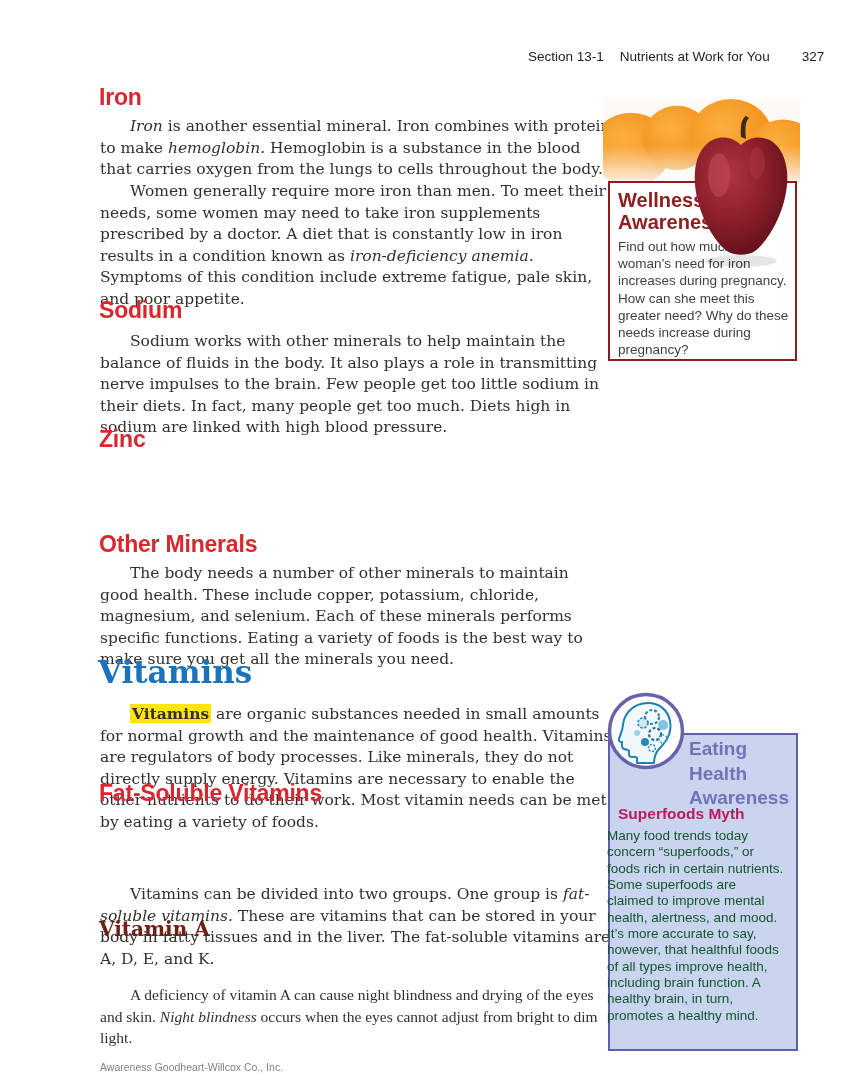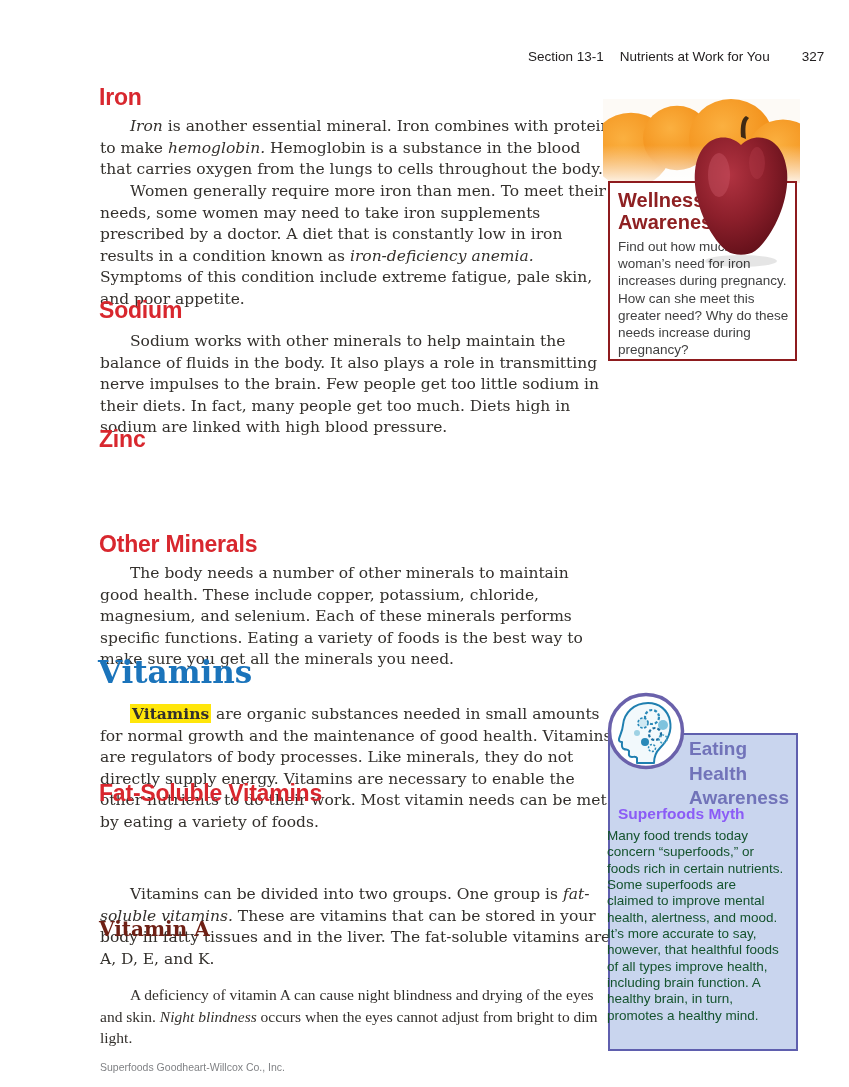--- a/index.html
+++ b/index.html
@@ -32,21 +32,21 @@
                  font:13.5px/17.2px "Liberation Sans",sans-serif;color:#404041;z-index:2;}
   .apple-svg{position:absolute;left:687px;top:92px;width:108px;height:162px;z-index:3;}
 
   
   .mental-box{position:absolute;left:608px;top:712px;width:186px;height:314px;
               background:#c9d5ee;border:2px solid #5f5fae;z-index:1;}
   .brain-circle{position:absolute;left:607px;top:671px;width:78px;height:78px;z-index:2;}
   .mental-title{position:absolute;left:689px;top:716px;font:bold 19px/24.5px "Liberation Sans",sans-serif;
                 color:#7173b9;white-space:pre-line;z-index:2;}
   .superfoods{position:absolute;left:618px;top:785px;font:bold 15.5px/1 "Liberation Sans",sans-serif;
-              color:#8b5cf6;z-index:2;}
+              color:#be185d;z-index:2;}
   .mental-body{position:absolute;left:607px;top:807px;width:178px;
                font:13.5px/16.35px "Liberation Sans",sans-serif;color:#14532d;z-index:2;}
 
   
   .foot{position:absolute;left:100px;top:1040px;font:10.5px "Liberation Sans",sans-serif;color:#808285;}
 </style>
 </head>
 <body>
 
 <div id="page">
@@ -130,15 +130,15 @@
     <circle cx="30" cy="41" r="3" fill="#9fd2e4"></circle>
     <circle cx="45" cy="56" r="3.5" fill="none" stroke="#2a89b8" stroke-width="1.5" stroke-dasharray="2 1.5"></circle>
   </svg>
 
   <div class="mental-title">Eating
 Health
 Awareness</div>
   <div class="superfoods">Superfoods Myth</div>
   <div class="mental-body">Many food trends today concern “superfoods,” or foods rich in certain nutrients. Some superfoods are claimed to improve mental health, alertness, and mood. It’s more accurate to say, however, that healthful foods of all types improve health, including brain function. A healthy brain, in turn, promotes a healthy mind.</div>
 
-  <div class="foot">Superfoods Goodheart-Willcox Co., Inc.</div>
+  <div class="foot">Awareness Goodheart-Willcox Co., Inc.</div>
 
 </div>
 
 </body></html>

